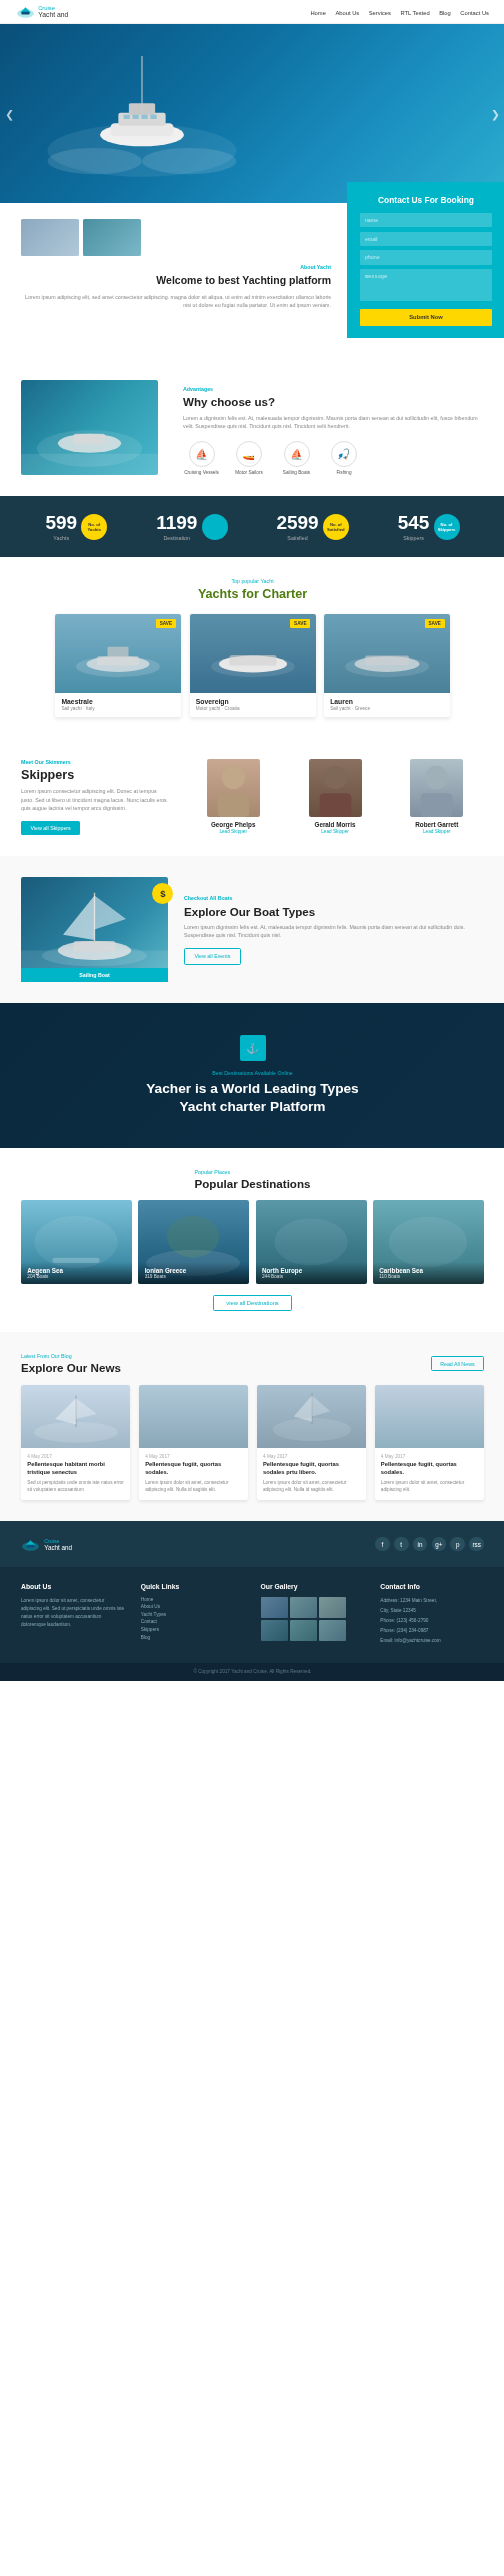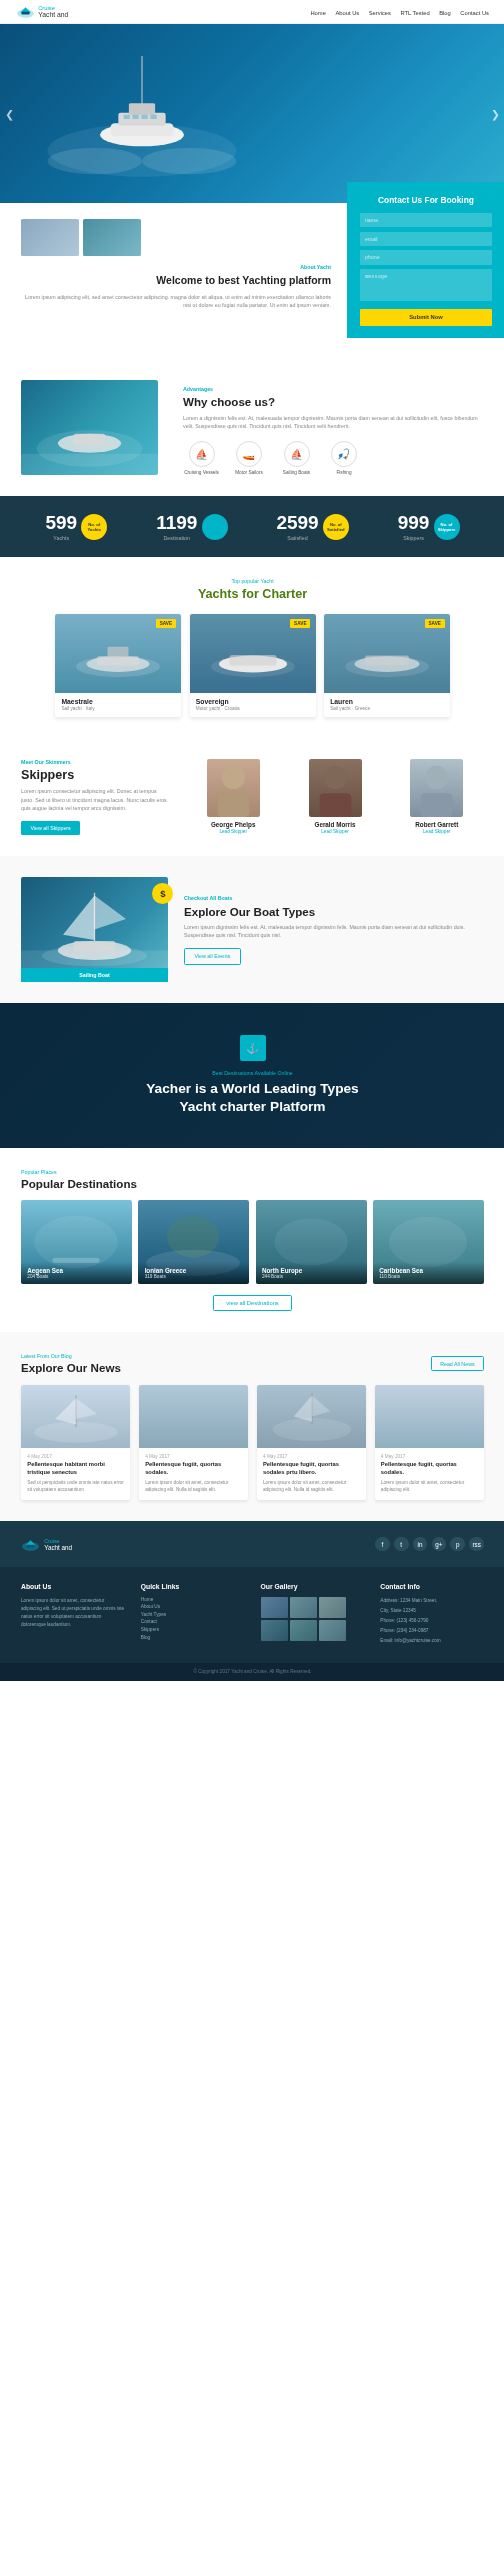--- a/index.html
+++ b/index.html
@@ -201,21 +201,21 @@
       padding: 32px 21px;
       text-align: center;
       position: relative;
     }
     .platform-icon { width: 26px; height: 26px; background: #00b5c8; border-radius: 2.1px; display: flex; align-items: center; justify-content: center; margin: 0 auto 8.4px; font-size: 10.5px; color: #fff; }
     .platform-sub { font-size: 5.3px; color: #00b5c8; margin-bottom: 4.2px; }
     .platform-title { font-size: 13.7px; font-weight: bold; color: #fff; line-height: 1.3; }
 
     
     .destinations-section { padding: 21px; background: #fff; }
-    .destinations-header { display: flex; justify-content: flex-start; align-items: center; margin-bottom: 10.5px; }
+    .destinations-header { display: flex; justify-content: center; align-items: center; margin-bottom: 10.5px; }
     .destinations-sub { font-size: 5.3px; color: #00b5c8; margin-bottom: 2.1px; }
     .destinations-title { font-size: 11.6px; font-weight: bold; color: #222; }
     .dest-cards { display: flex; gap: 6.3px; margin-bottom: 10.5px; }
     .dest-card { flex: 1; position: relative; border-radius: 2.1px; overflow: hidden; }
     .dest-img { width: 100%; height: 84px; }
     .dest-img-1 { background: linear-gradient(180deg, #7ac0d8 0%, #4a98b0 60%, #2a7898 100%); }
     .dest-img-2 { background: linear-gradient(180deg, #4a88a8 0%, #2a6888 60%, #1a5878 100%); }
     .dest-img-3 { background: linear-gradient(180deg, #5a98a8 0%, #3a7888 60%, #2a6878 100%); }
     .dest-img-4 { background: linear-gradient(180deg, #6aacb8 0%, #4a8c98 60%, #3a7c88 100%); }
     .dest-overlay { position: absolute; bottom: 0; left: 0; right: 0; padding: 5.3px 6.3px; background: linear-gradient(transparent, rgba(0,0,0,0.6)); }
@@ -416,21 +416,21 @@
   </div>
   <div class="stat-item">
     <div class="stat-text">
       <div class="stat-number">2599</div>
       <div class="stat-label">Satisfied</div>
     </div>
     <div class="stat-circle" style="font-size:4.2px;">No. of<br>Satisfied</div>
   </div>
   <div class="stat-item">
     <div class="stat-text">
-      <div class="stat-number">999</div>
+      <div class="stat-number">545</div>
       <div class="stat-label">Skippers</div>
     </div>
     <div class="stat-circle teal" style="font-size:4.2px;">No. of<br>Skippers</div>
   </div>
 </div>
 
 <section class="yachts-section">
   <div class="section-sub">Top popular Yacht</div>
   <h2 class="section-title">Yachts for Charter</h2>
   <div class="yacht-cards">

